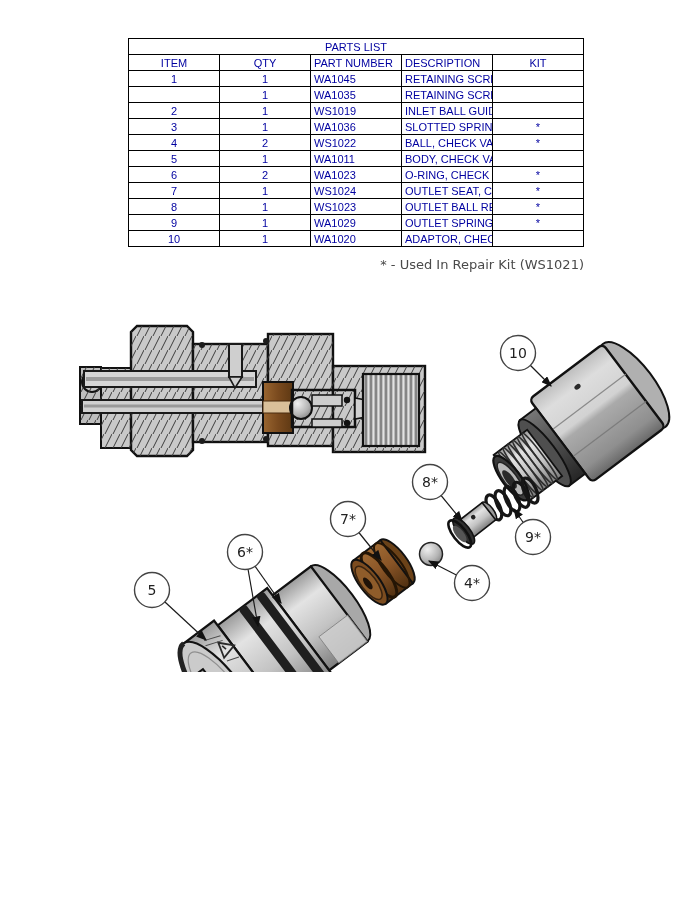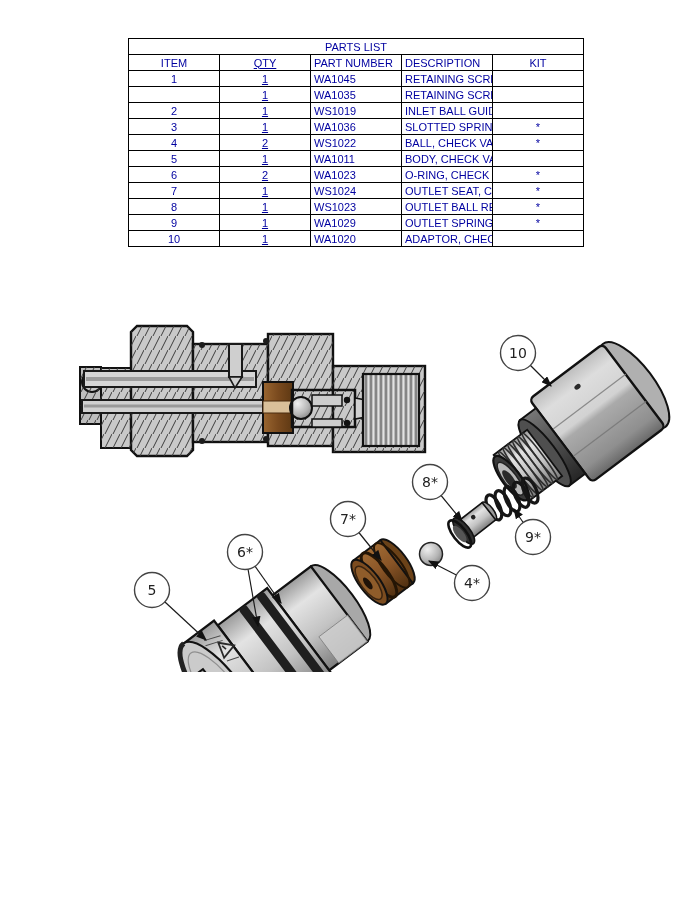--- a/index.html
+++ b/index.html
@@ -6,21 +6,21 @@
   .page{position:relative;width:700px;height:672px;background:#ffffff;overflow:hidden;
         font-family:"Liberation Sans",sans-serif;}
   
   table.parts{position:absolute;left:128px;top:38px;width:456px;border-collapse:collapse;
       color:#0000a0;font-size:11px;table-layout:fixed;}
   table.parts td,table.parts th{border:1px solid #000;height:15px;padding:0 3px;
       font-weight:normal;white-space:nowrap;overflow:hidden;line-height:14px;}
   table.parts .title-cell{text-align:center;}
   table.parts th{}
   .c-item{width:40px;text-align:center;}
-  .c-qty{width:40px;text-align:center;text-decoration:underline;}
+  .c-qty{width:40px;text-align:center;}
   .c-part{width:80px;text-align:left;}
   .c-desc{width:258px;text-align:left;margin-left:13px;}
   .c-kit{width:24px;text-align:center;}
   .note{position:absolute;top:257px;left:128px;width:456px;text-align:right;
       font-family:"DejaVu Sans",sans-serif;font-size:13px;color:#4a4a4a;}
   
   svg.diagram{position:absolute;left:0;top:0;}
   .balloon-text{font-family:"DejaVu Sans",sans-serif;font-size:14px;fill:#222;}
 </style>
 </head>
@@ -113,20 +113,21 @@
     <tr>
       <td class="c-item">10</td>
       <td class="c-qty">1</td>
       <td class="c-part">WA1020</td>
       <td class="c-desc">ADAPTOR, CHECK VALVE</td>
       <td class="c-kit"></td>
     </tr>
   </tbody>
     </table>
 
+  <div class="note">* - Used In Repair Kit (WS1021)</div>
 
   <svg class="diagram" width="700" height="900" viewBox="0 0 700 900">
     <defs>
       <pattern id="hatch" patternUnits="userSpaceOnUse" width="8" height="14">
         <path d="M1,14 L8,0" stroke="#3c3c3c" stroke-width="1"></path>
       </pattern>
       <pattern id="vthread" patternUnits="userSpaceOnUse" width="5" height="8">
         <rect width="5" height="8" fill="#b9b9b9"></rect>
         <line x1="1" y1="0" x2="1" y2="8" stroke="#6f6f6f" stroke-width="1.4"></line>
         <line x1="3.4" y1="0" x2="3.4" y2="8" stroke="#e2e2e2" stroke-width="1.2"></line>

